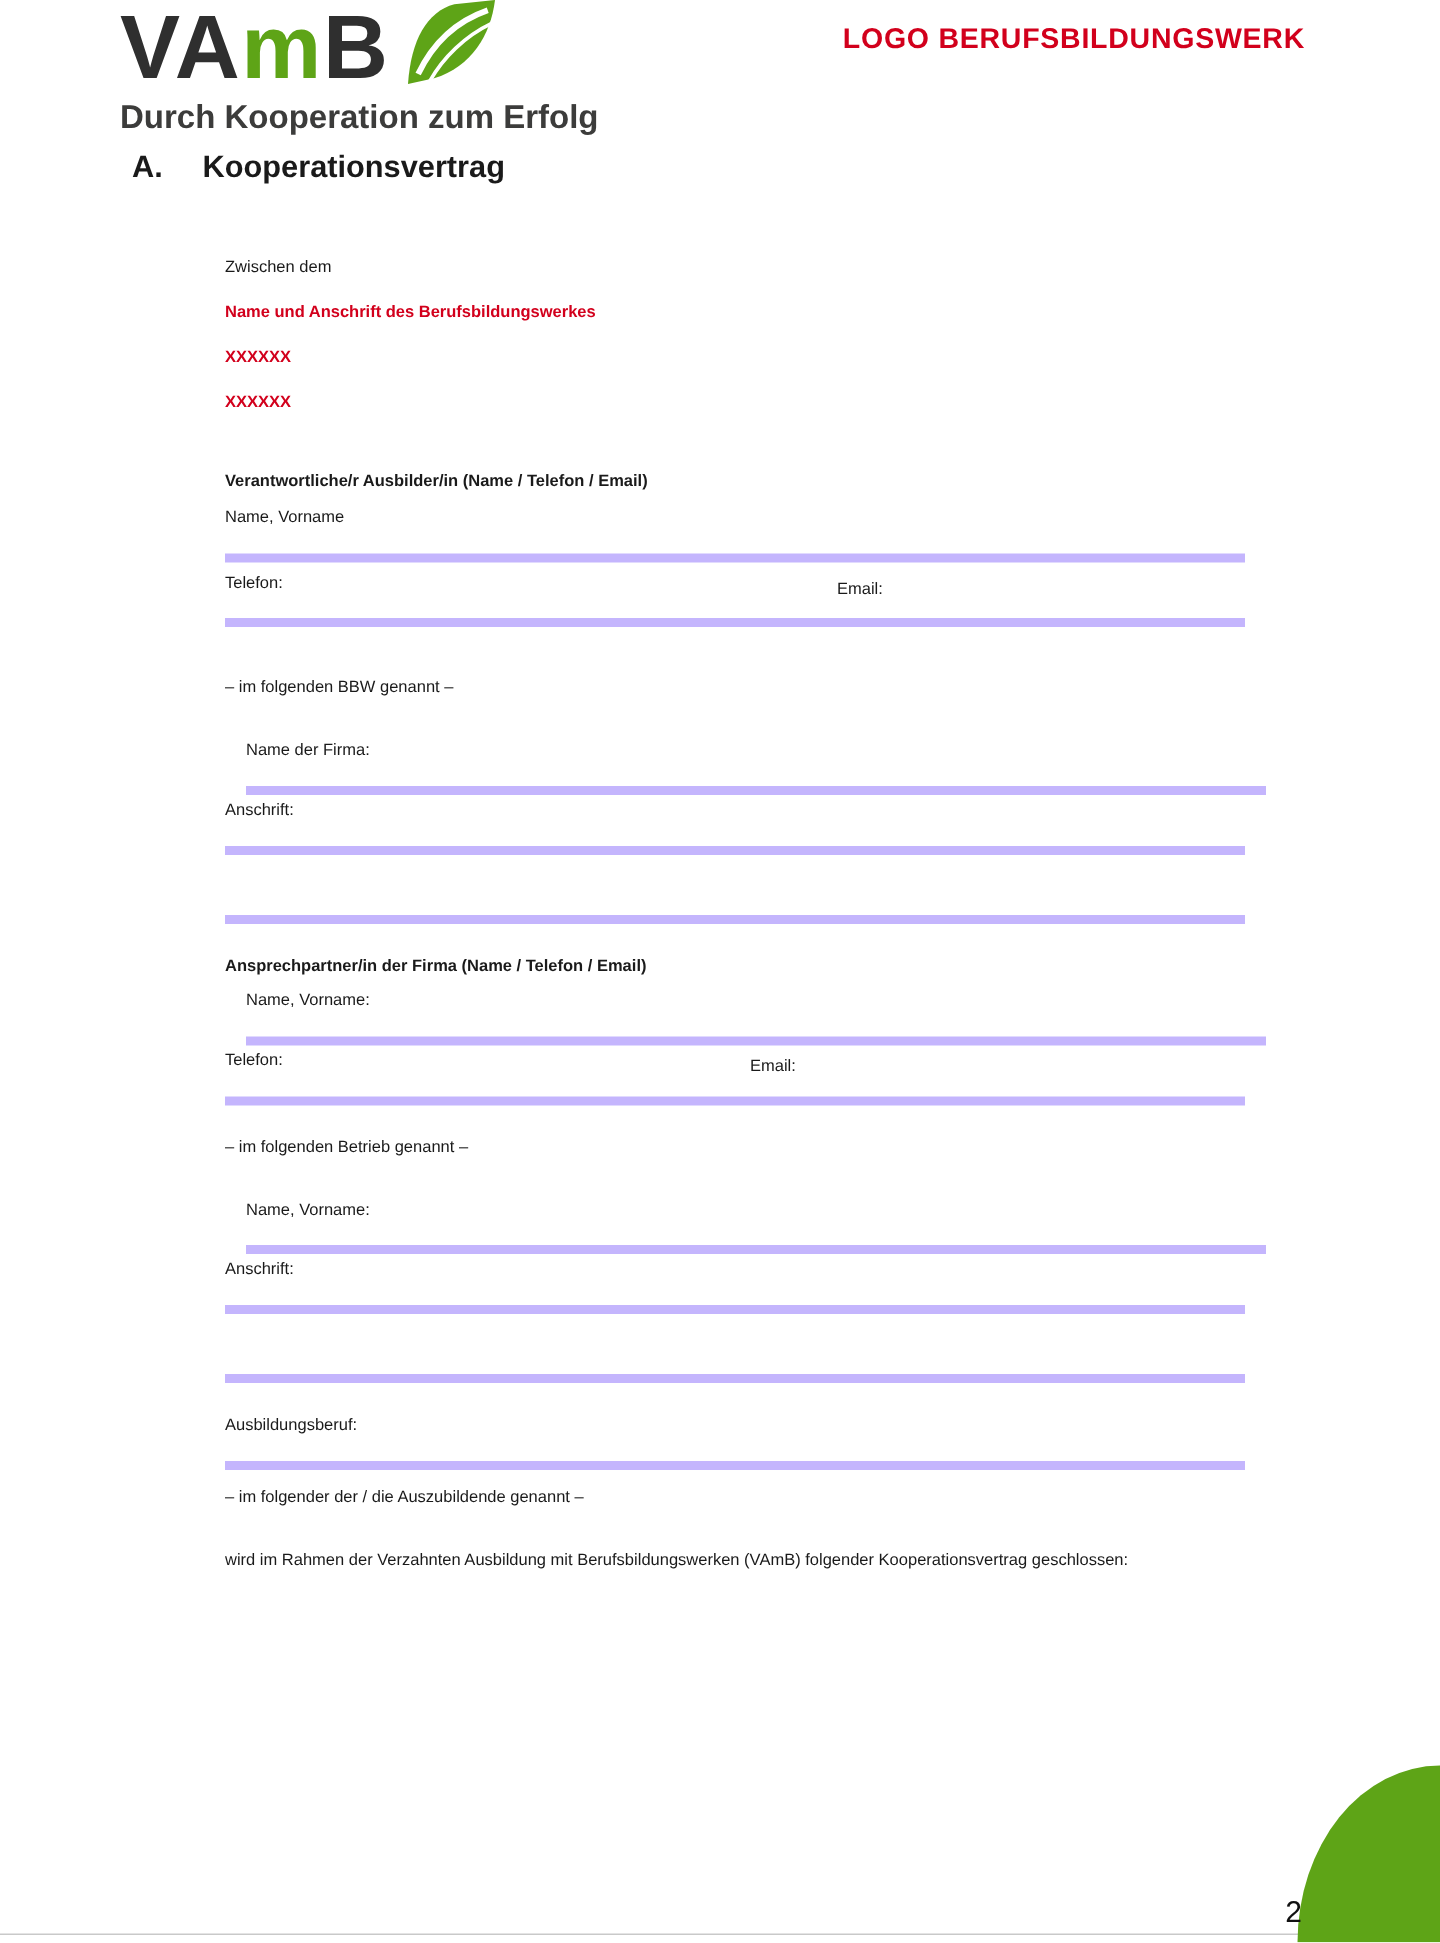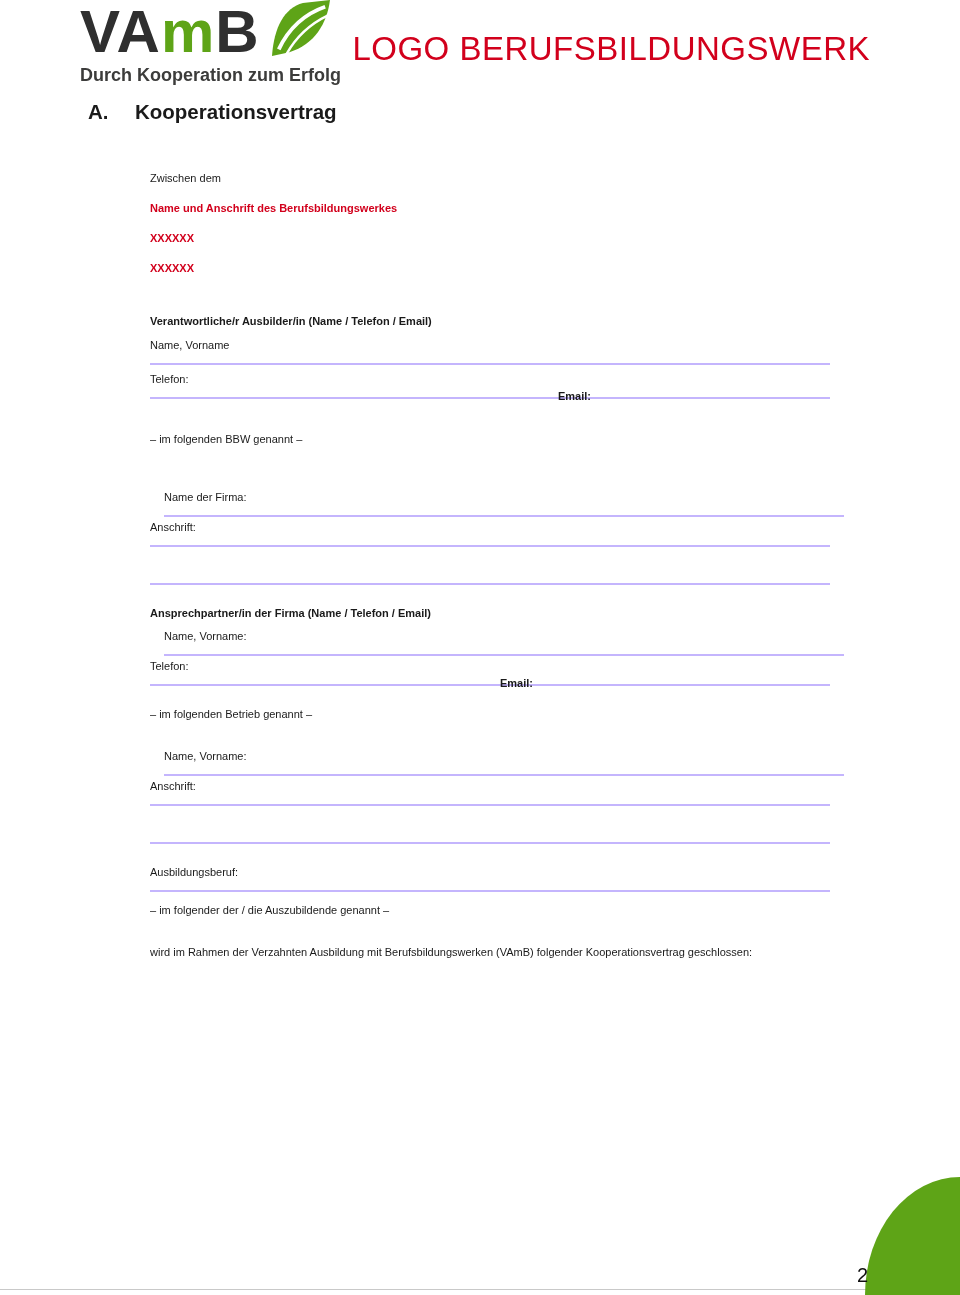--- a/index.html
+++ b/index.html
@@ -9,49 +9,49 @@
     background:#fff; overflow:hidden;
     font-family:"Liberation Sans", sans-serif; color:#1a1a1a;
   }
 
   
   .logo { position:absolute; left:80px; top:0; }
   .logo-row { display:flex; align-items:flex-start; gap:10px; }
   .brand { font-size:60px; font-weight:bold; line-height:1.0; letter-spacing:1px; color:#2f2f2f; padding-top:2px; }
   .brand .green-letter { color:var(--green); }
   .logo-graphic { width:62px; height:58px; flex:0 0 auto; }
-  .tagline { font-size:18px; font-weight:bold; color:#3c3c3b; margin-top:3px; }
+  .tagline { font-size:22px; font-weight:bold; color:#3c3c3b; margin-top:3px; }
   .logo-placeholder {
-    position:absolute; top:30px; right:90px;
-    font-size:33px; font-weight:normal; color:var(--red); letter-spacing:0.5px;
+    position:absolute; top:16px; right:90px;
+    font-size:19px; font-weight:bold; color:var(--red); letter-spacing:0.5px;
   }
 
   
   .doc-title { position:absolute; top:100px; left:88px; display:flex; font-size:20.5px; font-weight:bold; }
   .doc-title .idx { width:47px; }
 
   
   .content { position:absolute; top:163px; left:150px; width:710px; font-size:11px; line-height:1.25; }
   .intro-block { line-height:30px; margin-bottom:32px; }
   .red-bold { color:var(--red); font-weight:bold; }
   .bold { font-weight:bold; }
 
   .sec-heading { margin-bottom:10px; }
   .field-row {
     position:relative; width:680px;
-    border-bottom:2px solid #c4b5fd;
-    padding-bottom:5px; margin-bottom:8px;
+    border-bottom:6px solid #c4b5fd;
+    padding-bottom:16px; margin-bottom:8px;
     min-height:26px;
   }
   .field-row.blank { min-height:14px; margin-bottom:22px; }
-  .email-label { position:absolute; top:17px;font-weight:bold; }
+  .email-label { position:absolute; top:4px; }
   .email-a { left:408px; }
   .email-b { left:350px; }
 
-  .dash-line { margin-bottom:44px; }
+  .dash-line { margin-bottom:28px; }
   .mb4  { margin-bottom:4px;margin-left:14px; }
   .mb8  { margin-bottom:8px; }
   .mb12 { margin-bottom:12px; }
   .mb22 { margin-bottom:22px; }
   .mb24 { margin-bottom:24px; }
   .mb28 { margin-bottom:28px; }
   .mb34 { margin-bottom:34px; }
   .mb36 { margin-bottom:36px; }
   .mb0  { margin-bottom:0; }
 

